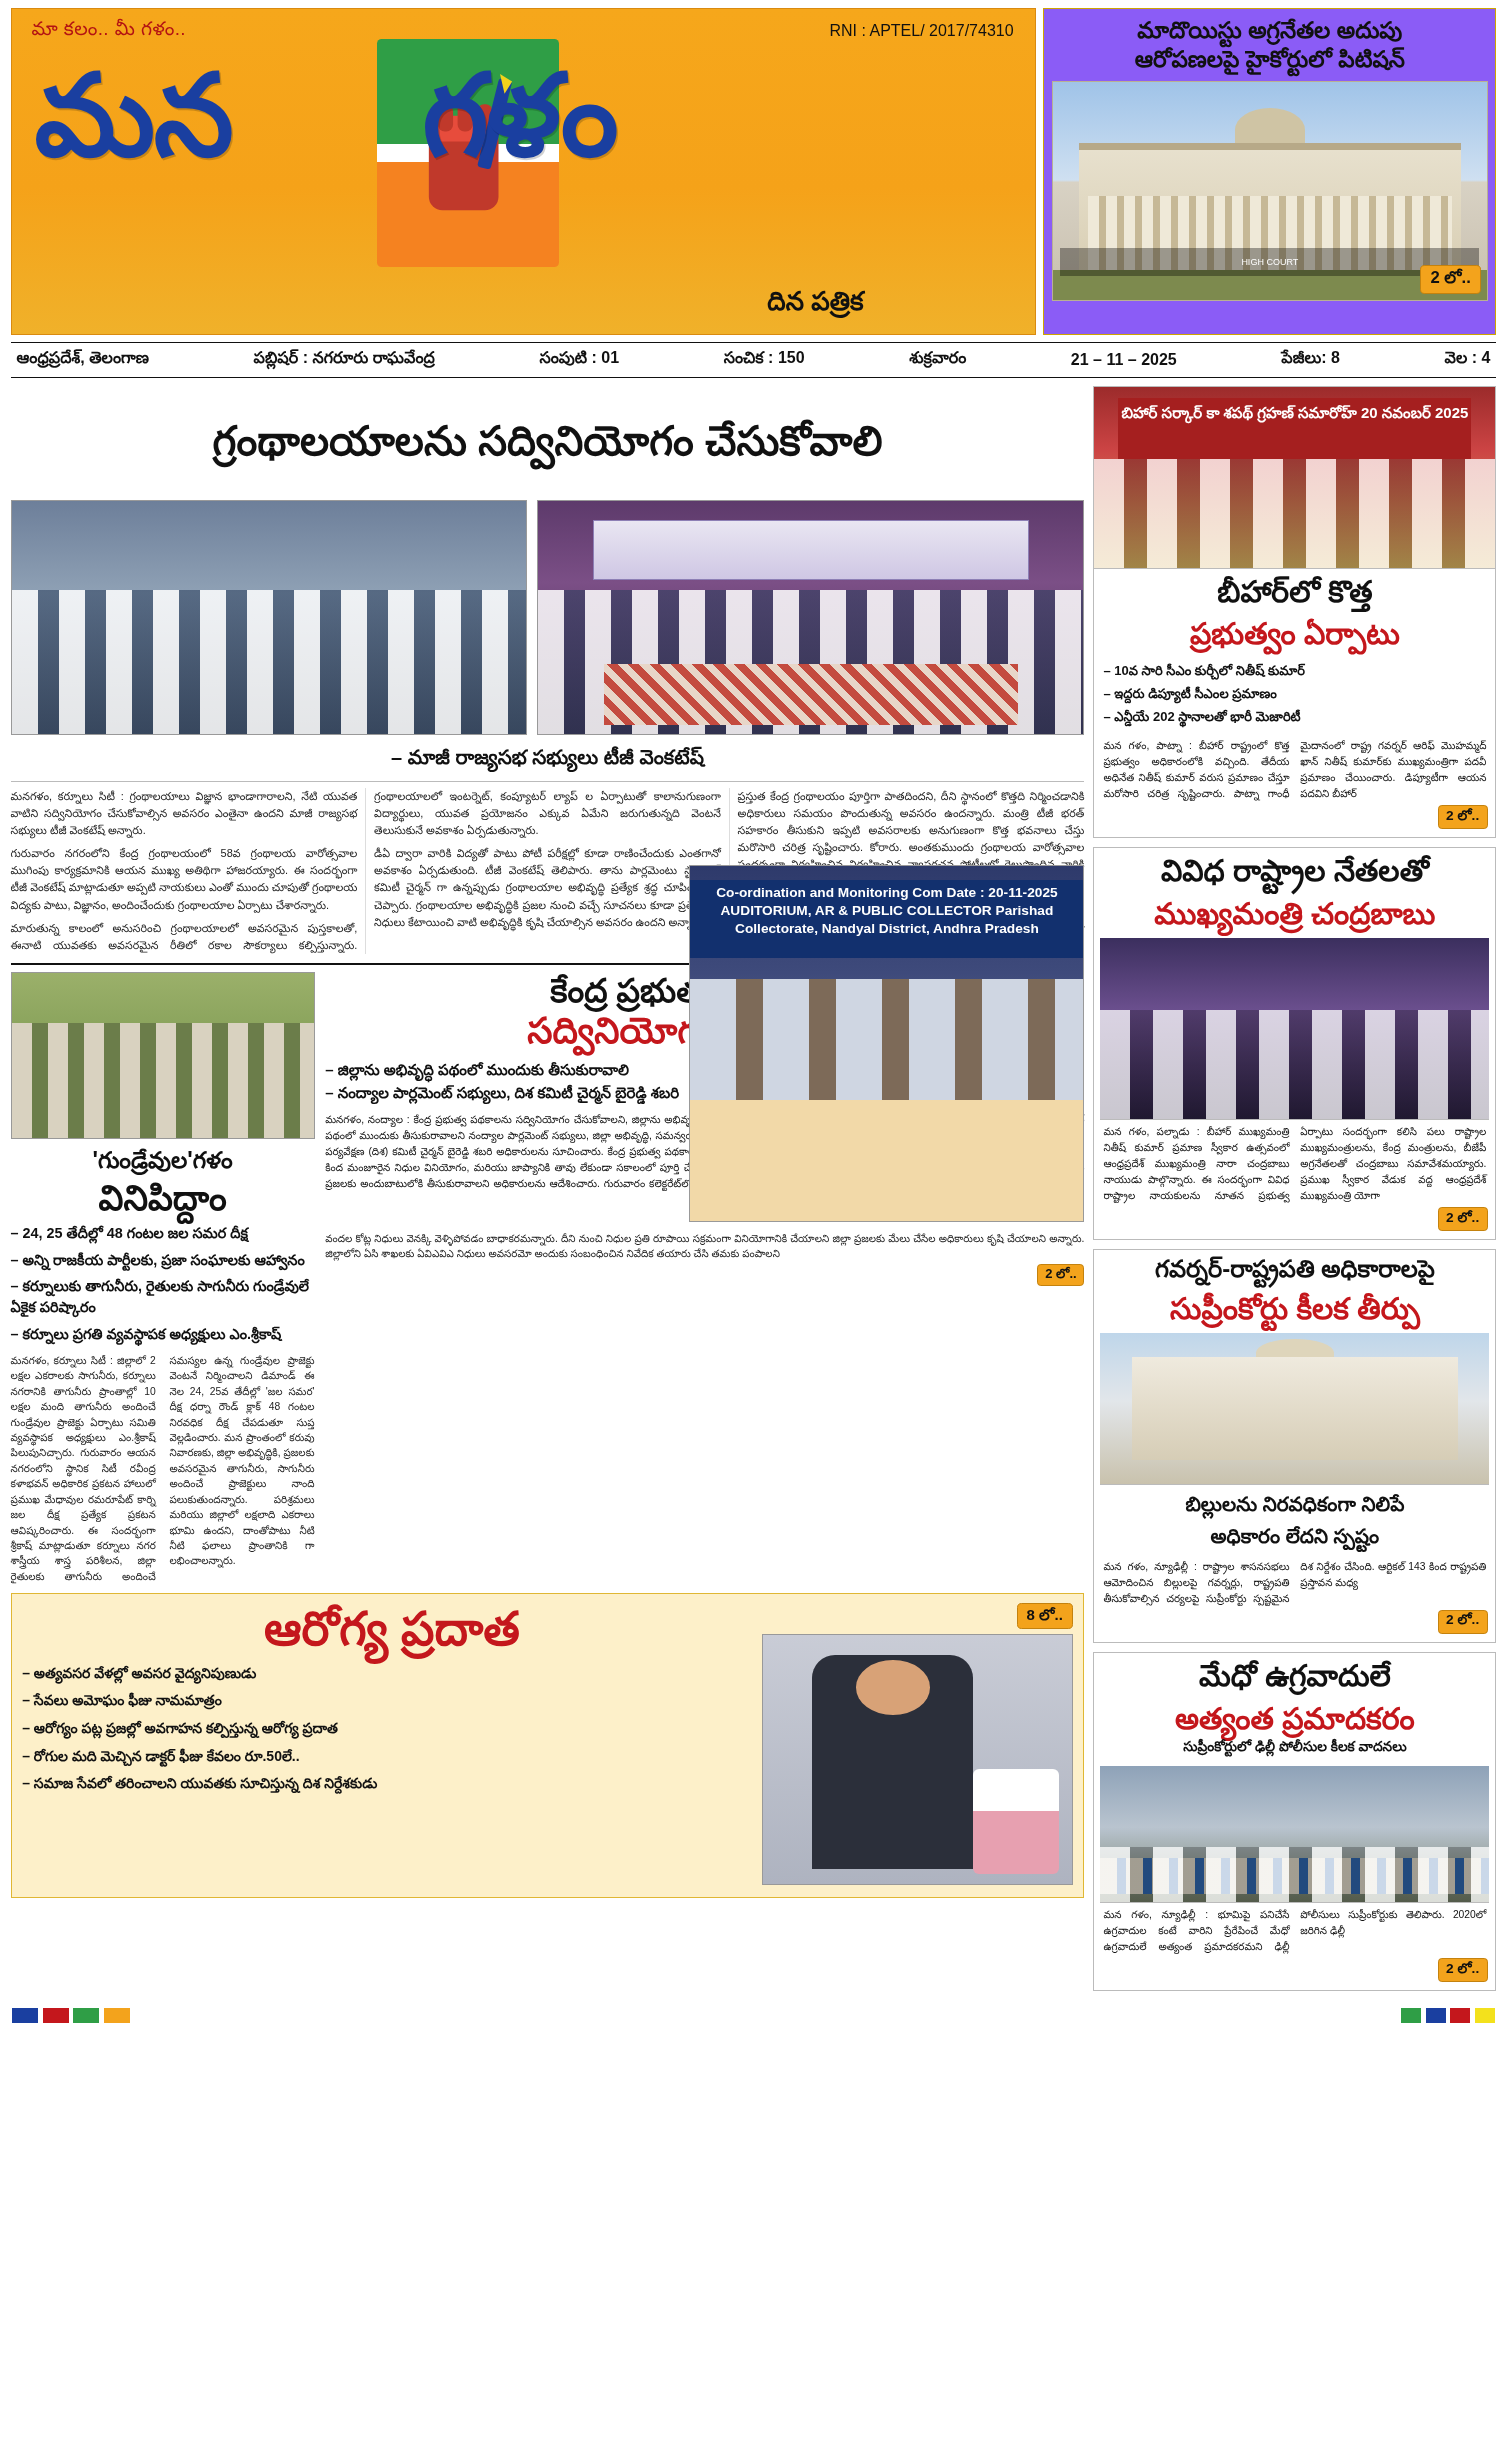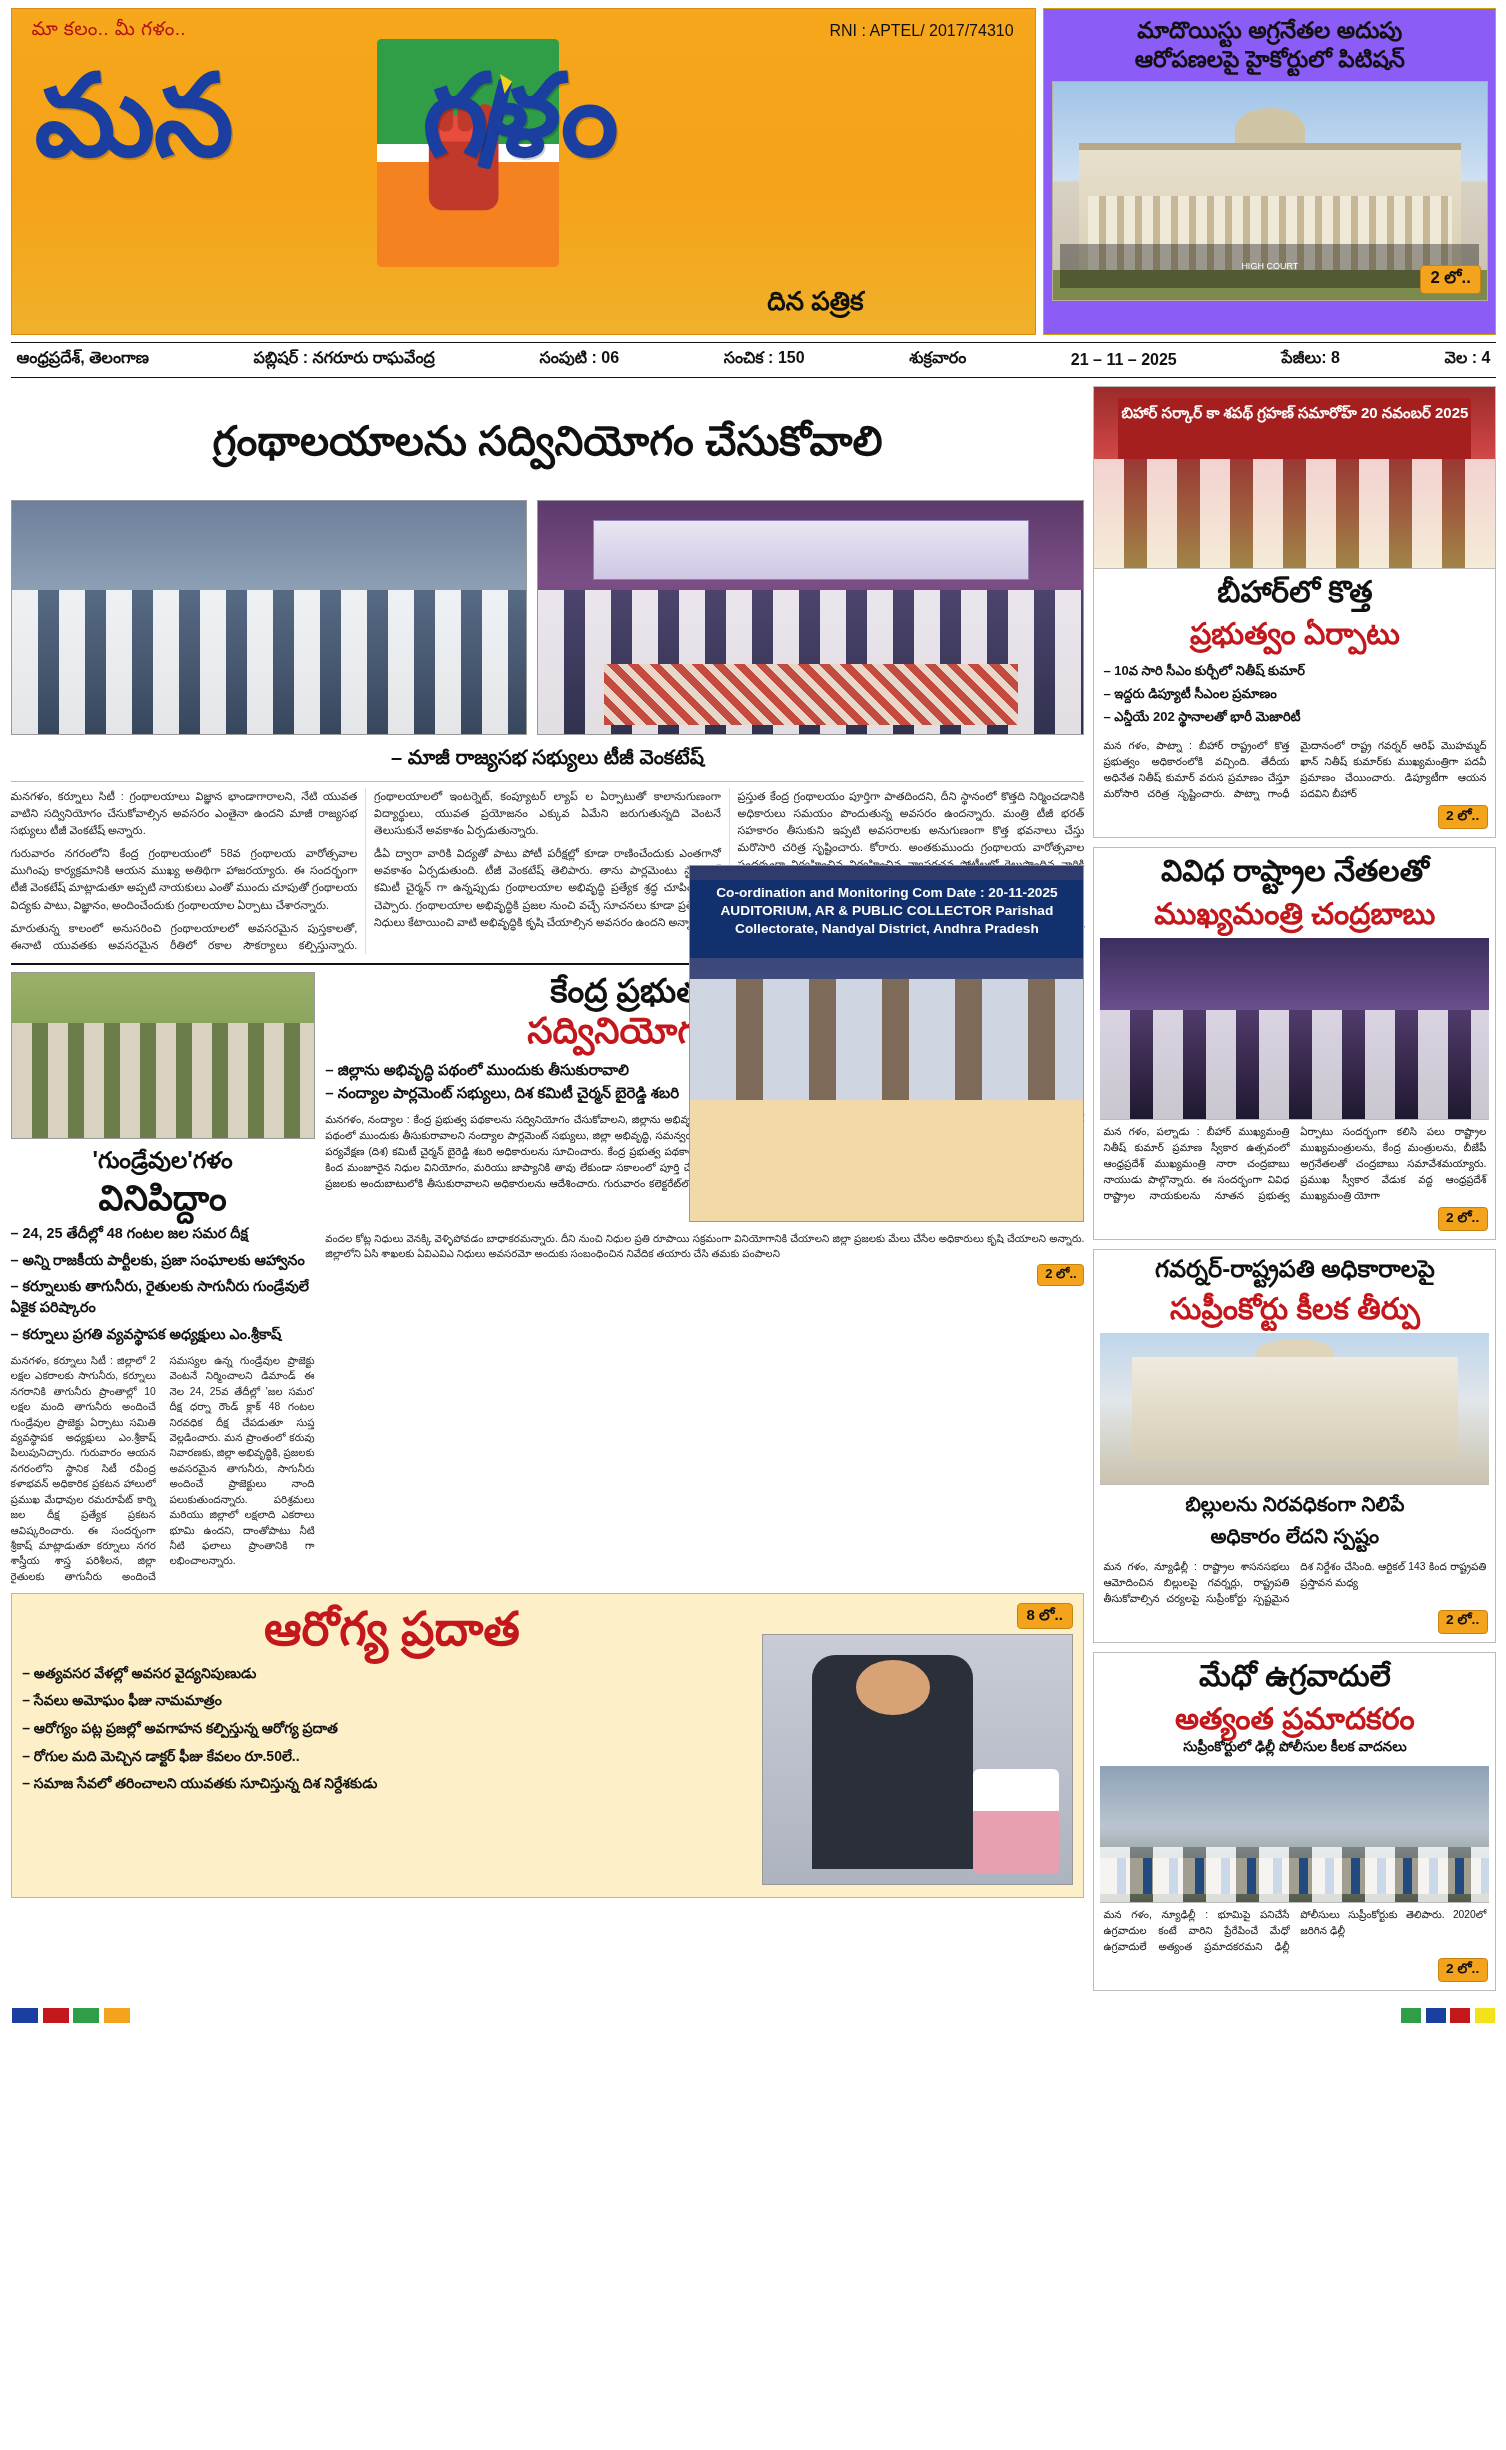--- a/index.html
+++ b/index.html
@@ -73,22 +73,22 @@
     border-top:7.6px solid #b7a988;
   }
   .hc-dome {
     position:absolute; left:42%; width:16%; top:12%; height:20%;
     background:#cfc4a4; border-radius:50% 50% 0 0;
   }
   .hc-cols { position:absolute; left:8%; right:8%; bottom:14%; height:34%;
     background:repeating-linear-gradient(90deg,#efe9d8 0 10.6px,#c6b896 10.6px 18px); }
   .hc-ground { position:absolute; left:0; right:0; bottom:0; height:14%; background:#7d8a4e; }
   .hc-caption {
-    position:absolute; left:7.6px; right:7.6px; bottom:12px; text-align:center;
-    font-size:9px; color:#fff; background:rgba(0,0,0,0.35); padding:17px;
+    position:absolute; left:7.6px; right:7.6px; bottom:24px; text-align:center;
+    font-size:9px; color:#fff; background:rgba(0,0,0,0.35); padding:9px;
   }
   .page-flag {
     position:absolute; right:6px; bottom:6px;
     background:#f3a31c; color:#111; font-weight:bold; font-size:16.7px;
     border-radius:4.6px; padding:2.3px 9px; border:0.8px solid #c4820e;
   }
 
   
   .infobar {
     margin:4.6px 10.6px 0 10.6px; border-top:1.5px solid #111; border-bottom:1.5px solid #111;
@@ -259,21 +259,21 @@
         <div class="hc-ground"></div>
         <div class="hc-caption">HIGH COURT</div>
         <div class="page-flag">2 లో..</div>
       </div>
     </div>
   </div>
 
   <div class="infobar">
     <span>ఆంధ్రప్రదేశ్‌, తెలంగాణ</span>
     <span>పబ్లిషర్ : నగరూరు రాఘవేంద్ర</span>
-    <span>సంపుటి : 06</span>
+    <span>సంపుటి : 01</span>
     <span>సంచిక : 150</span>
     <span>శుక్రవారం</span>
     <span class="ib-date">21 – 11 – 2025</span>
     <span>పేజీలు: 8</span>
     <span>వెల : 4</span>
   </div>
 
   <div class="main">
 
     <div class="col-main">

